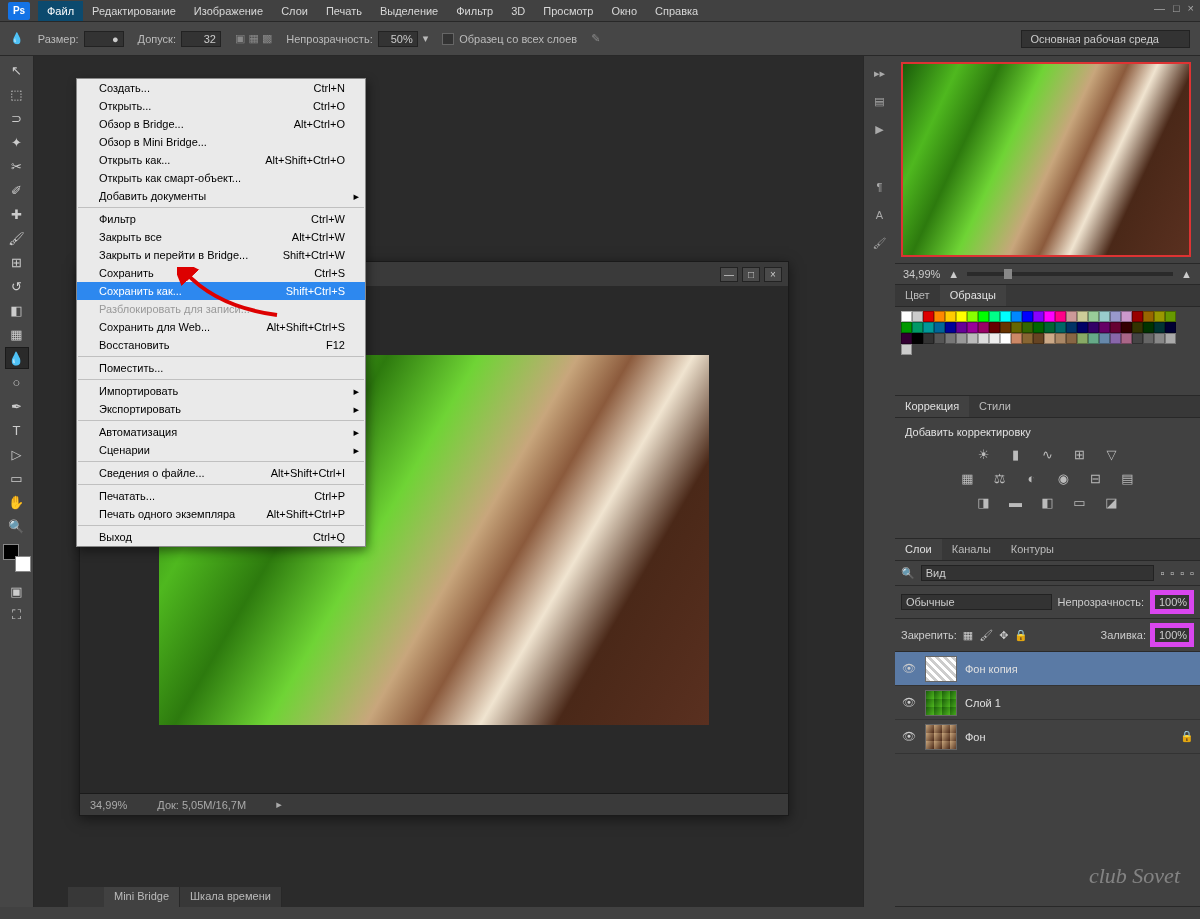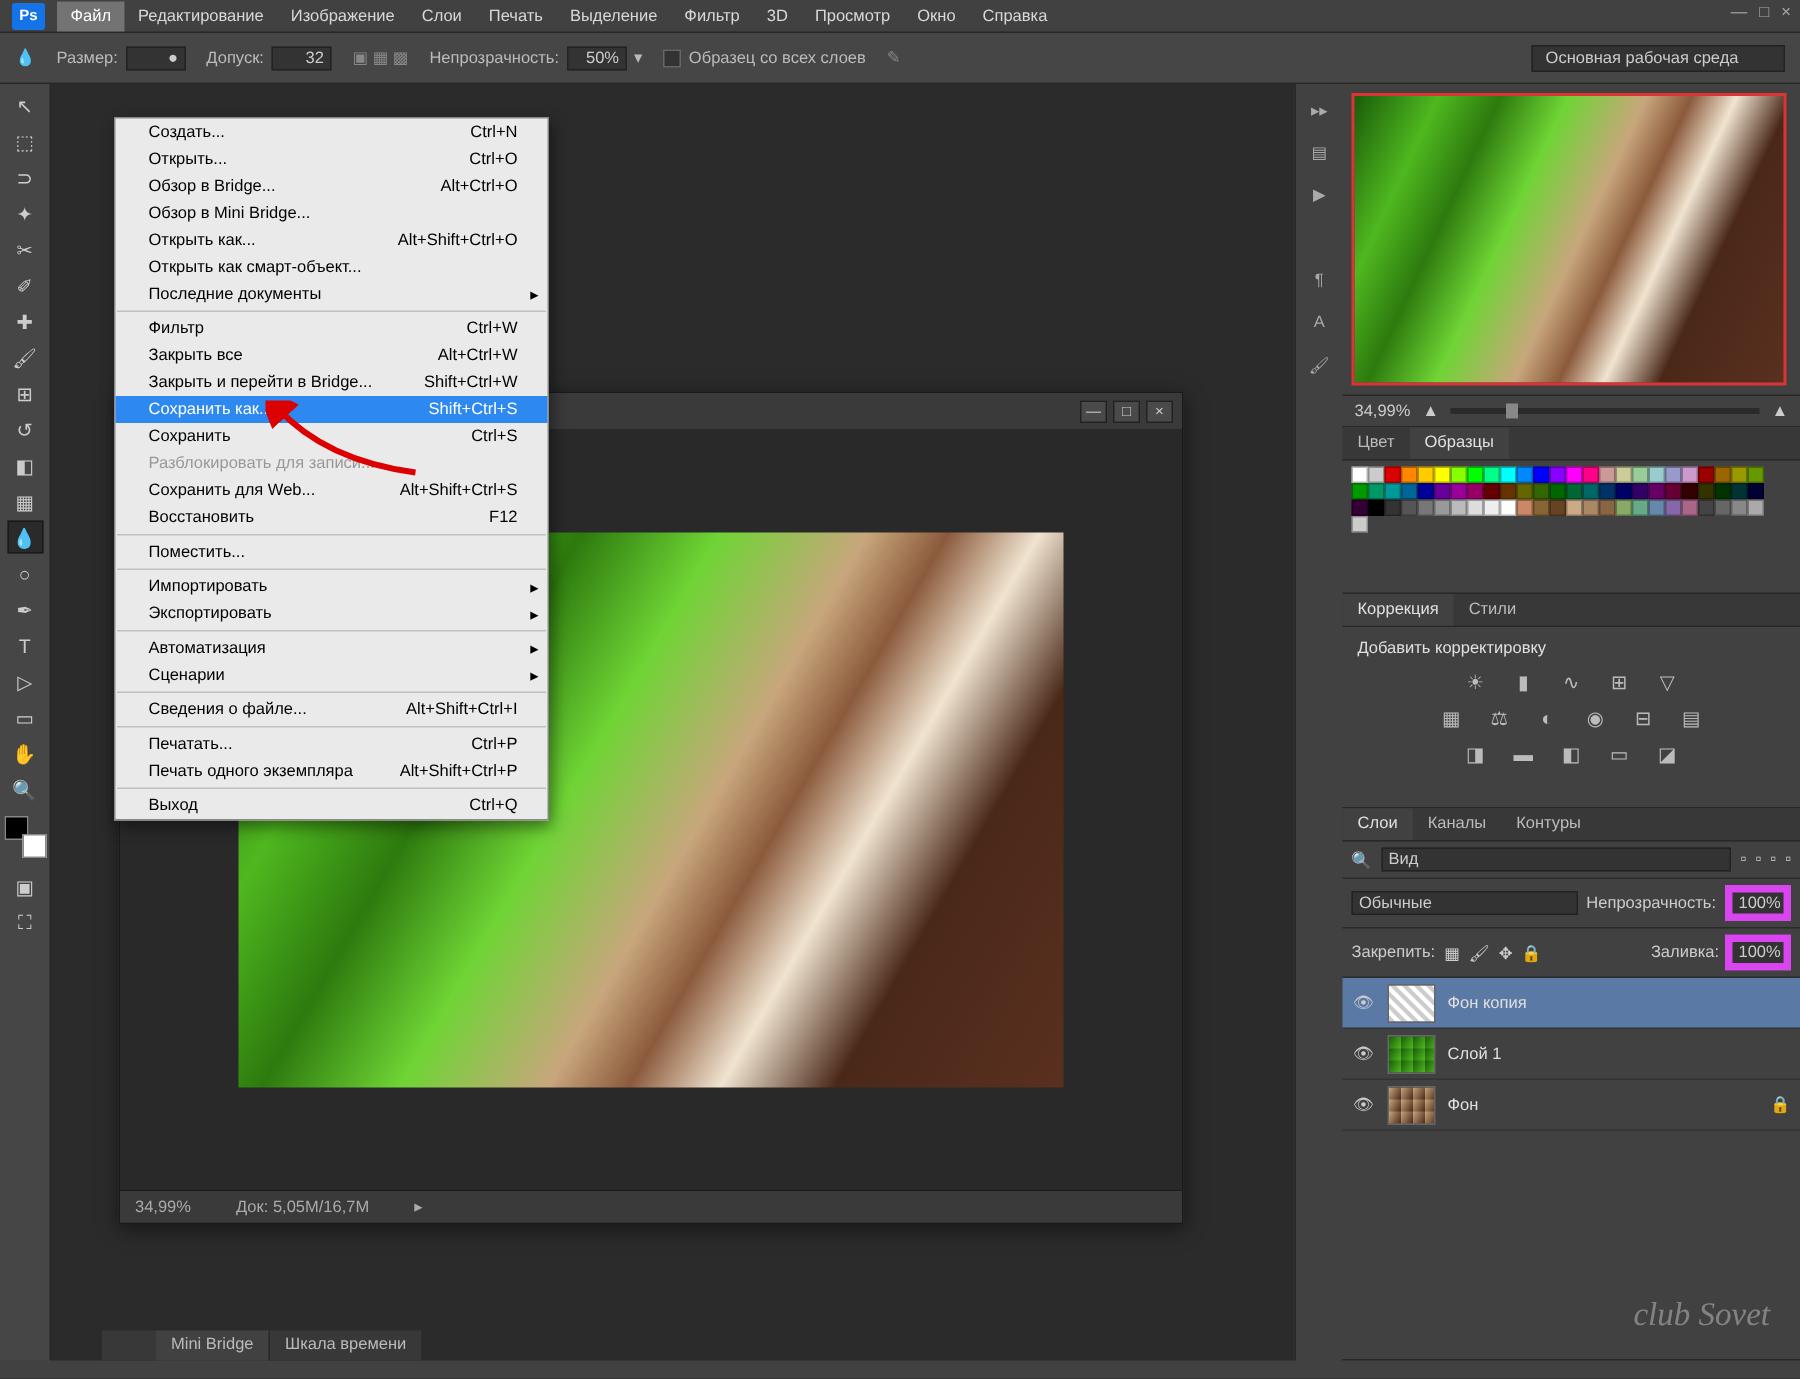--- a/index.html
+++ b/index.html
@@ -1,20 +1,20 @@
 <!DOCTYPE html>
 <html><head>
 <meta charset="utf-8">
 <style>
 * { margin: 0; padding: 0; box-sizing: border-box; font-family: Tahoma, Arial, sans-serif; font-size: 11px; }
 body { background: #414141; color: #ccc; overflow: hidden; width: 1200px; height: 919px; position: relative; }
 .menubar { height: 22px; background: #414141; display: flex; align-items: center; padding-left: 8px; border-bottom: 1px solid #282828; }
 .ps-logo { width: 22px; height: 18px; background: #1473e6; color: #fff; display:flex;align-items:center;justify-content:center; font-weight:bold; font-size:10px; border-radius:2px; margin-right:8px;}
 .menubar-item { padding: 4px 9px; cursor: default; color: #d8d8d8;}
-.menubar-item.active { background: #737373; color: #fff; }
+.menubar-item.active { background: #0c4a6e; color: #fff; }
 .optionsbar { height: 34px; background: #464646; border-bottom: 1px solid #282828; display:flex; align-items:center; padding:0 10px; gap:14px; color:#bbb; position:relative;}
 .optionsbar .field { display:flex; align-items:center; gap:5px;}
 .optionsbar select, .optionsbar .numfield { background:#333; border:1px solid #222; color:#ccc; padding:1px 4px; font-size:11px;}
 .optionsbar .numfield { width:40px; text-align:right; }
 .checkbox { width:12px; height:12px; border:1px solid #666; background:#333; display:inline-block;}
 .workspace-sel { position:absolute; right:10px; background:#333; border:1px solid #222; padding:2px 30px 2px 8px; color:#ccc;}
 .main { display:flex; height: calc(919px - 22px - 34px - 12px); }
 .toolbar-left { width: 34px; background: #464646; border-right:1px solid #282828; display:flex; flex-direction:column; align-items:center; padding-top:2px;}
 .tool { width:24px; height:22px; margin:1px 0; display:flex; align-items:center; justify-content:center; color:#ccc; font-size:13px; cursor:default;}
 .tool.sel { background:#2a2a2a; border:1px solid #1a1a1a;}
@@ -186,43 +186,43 @@
           <span>Обзор в Mini Bridge...</span>
         </div>
         <div class="menu-item">
           <span>Открыть как...</span>
           <span>Alt+Shift+Ctrl+O</span>
         </div>
         <div class="menu-item">
           <span>Открыть как смарт-объект...</span>
         </div>
         <div class="menu-item">
-          <span>Последние документы</span>
+          <span>Добавить документы</span>
           <span class="arrow">▸</span>
         </div>
         <div class="menu-sep"></div>
         <div class="menu-item">
           <span>Фильтр</span>
           <span>Ctrl+W</span>
         </div>
         <div class="menu-item">
           <span>Закрыть все</span>
           <span>Alt+Ctrl+W</span>
         </div>
         <div class="menu-item">
           <span>Закрыть и перейти в Bridge...</span>
           <span>Shift+Ctrl+W</span>
+        </div>
+        <div class="menu-item">
+          <span>Сохранить</span>
+          <span>Ctrl+S</span>
         </div>
         <div class="menu-item highlighted">
           <span>Сохранить как...</span>
           <span>Shift+Ctrl+S</span>
-        </div>
-        <div class="menu-item">
-          <span>Сохранить</span>
-          <span>Ctrl+S</span>
         </div>
         <div class="menu-item disabled">
           <span>Разблокировать для записи...</span>
         </div>
         <div class="menu-item">
           <span>Сохранить для Web...</span>
           <span>Alt+Shift+Ctrl+S</span>
         </div>
         <div class="menu-item">
           <span>Восстановить</span>

